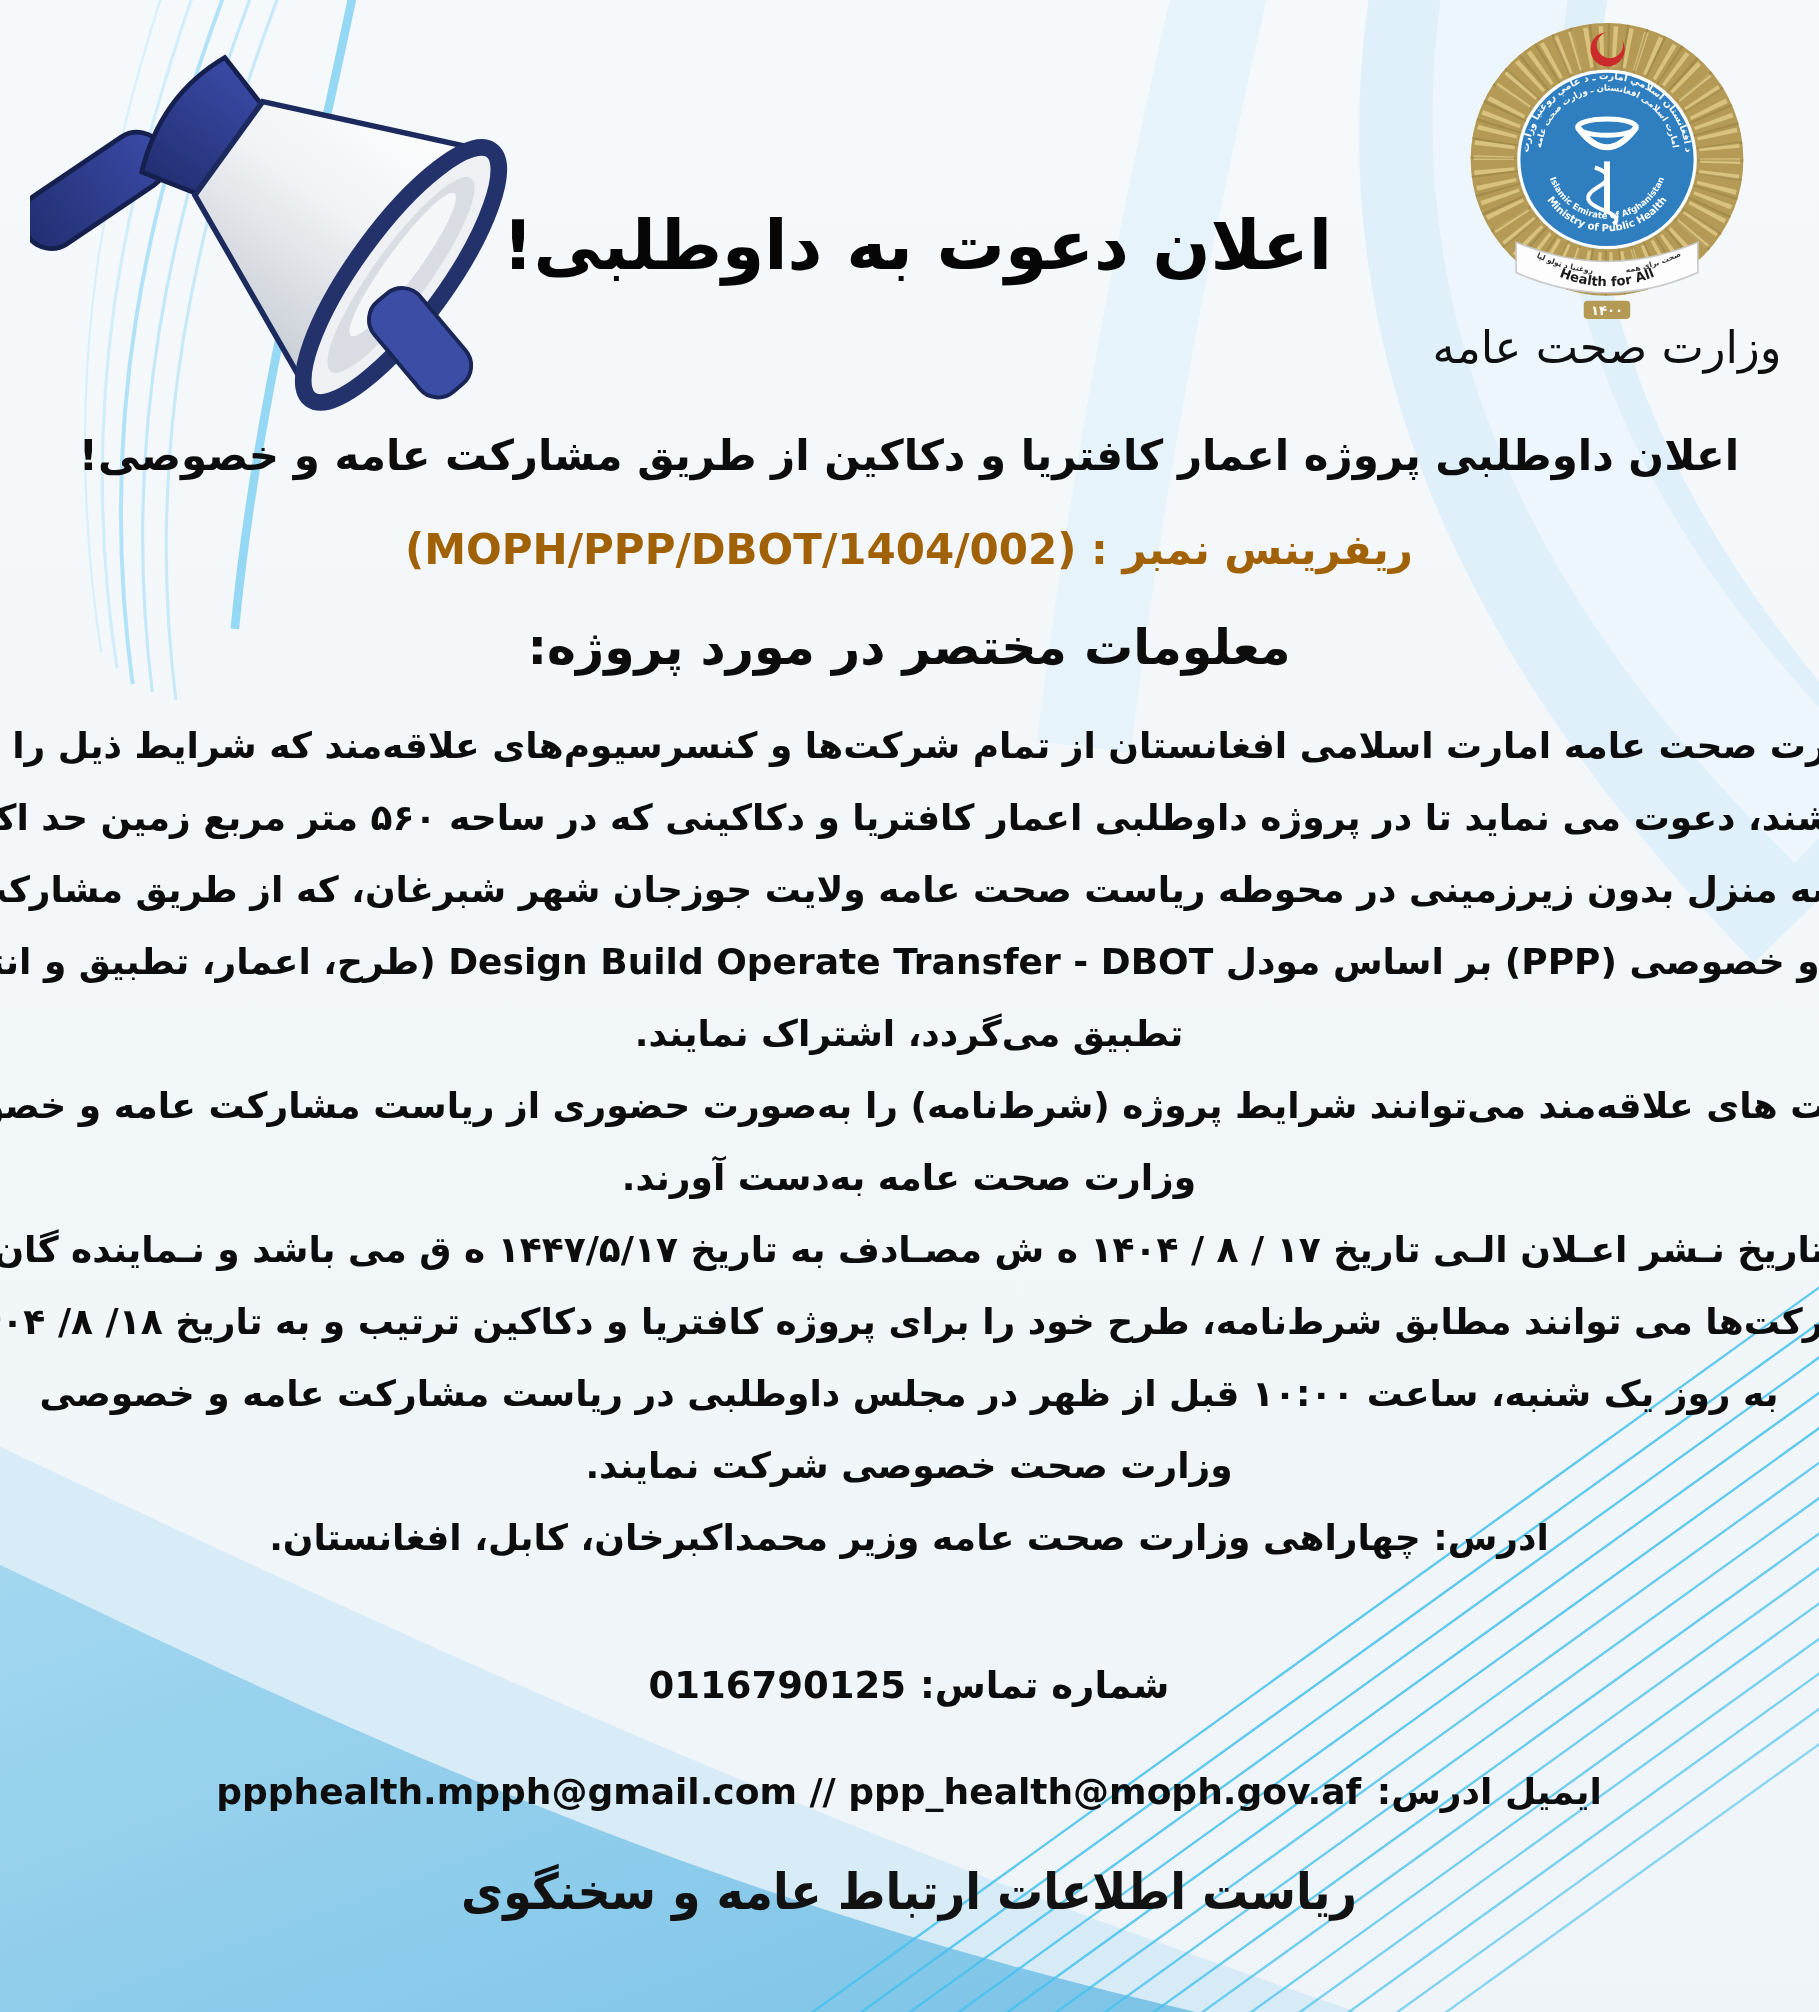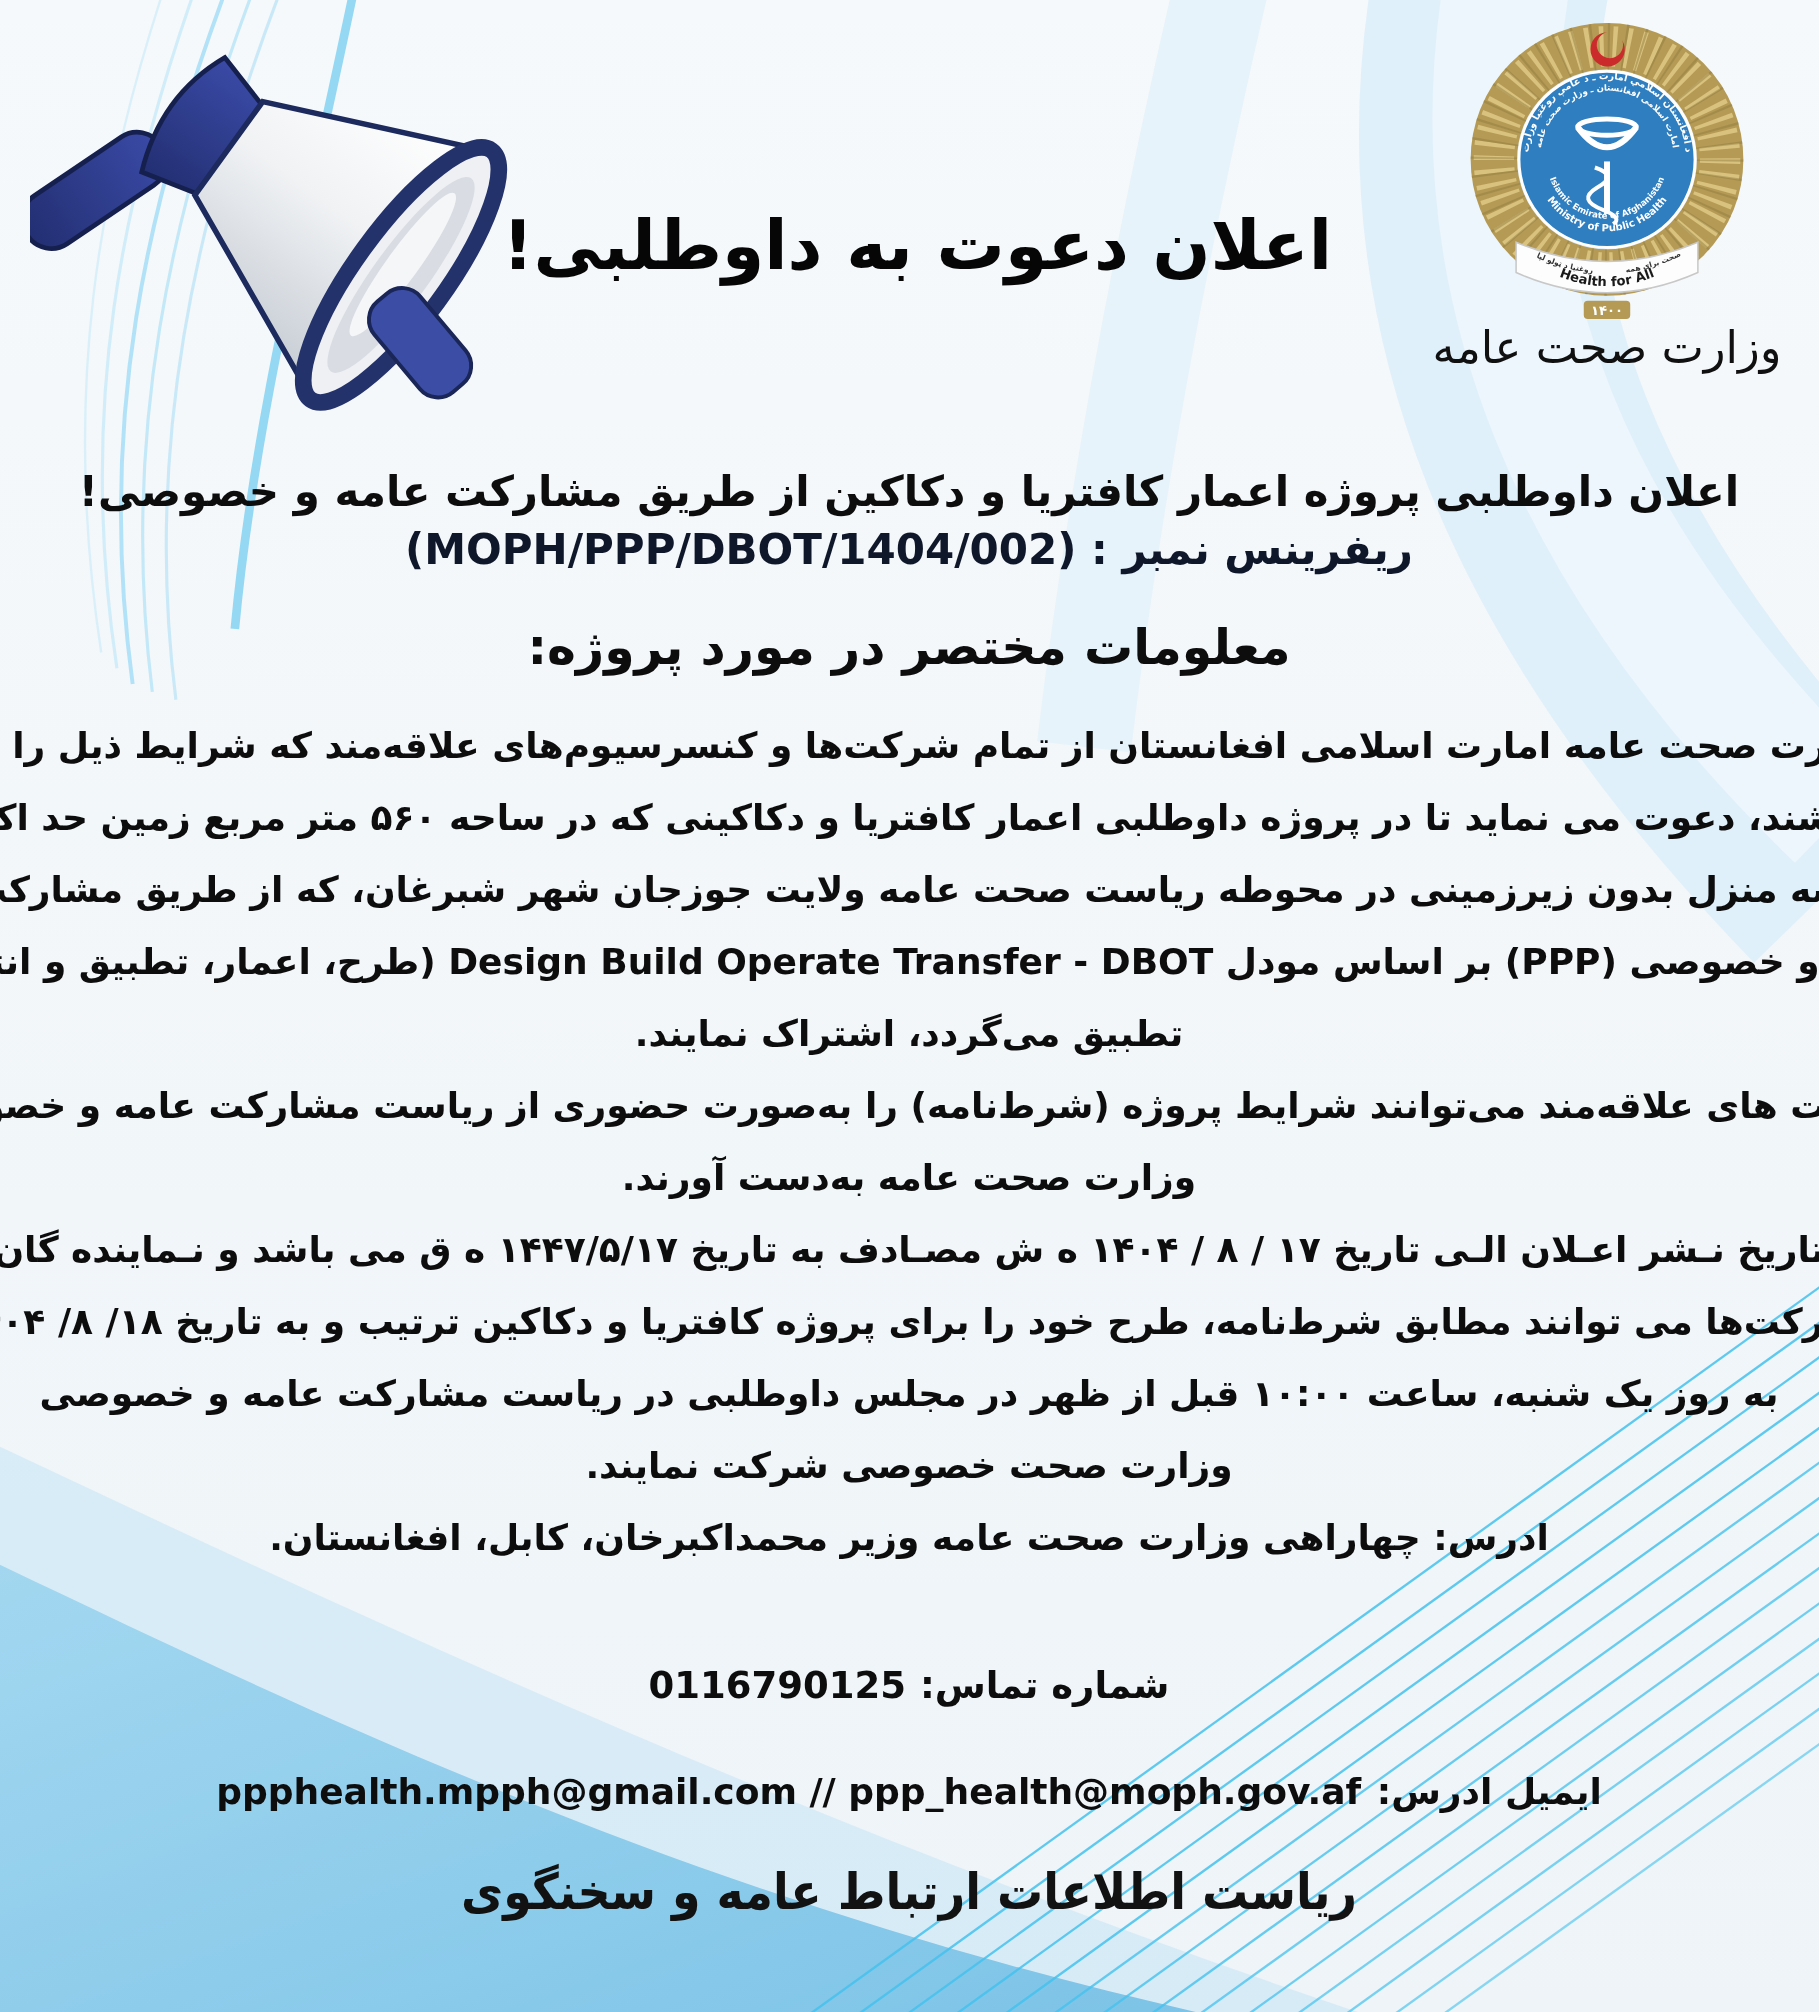--- a/index.html
+++ b/index.html
@@ -21,25 +21,25 @@
     text-align:center;font-size:45px;font-weight:normal;color:#101010;
     letter-spacing:-0.8px;
   }
 
   .page-title{
     left:330px;right:487px;top:206px;
     text-align:right;font-size:68px;font-weight:bold;color:#060606;
   }
   .page-subtitle{
     left:47px;right:47px;top:431px;
-    text-align:center;font-size:42px;font-weight:bold;margin-top:36px;
+    text-align:center;font-size:42px;font-weight:bold;
   }
   .reference-line{
     left:47px;right:47px;top:525px;
-    text-align:center;font-size:42px;font-weight:bold;color:#0f172a;
+    text-align:center;font-size:42px;font-weight:bold;color:#a16207;
   }
   .section-heading{
     left:47px;right:47px;top:619px;
     text-align:center;font-size:49px;font-weight:bold;
   }
   .body-text{
     left:41px;right:41px;top:709px;
   }
   .body-text .line{
     height:72px;display:flex;align-items:center;justify-content:center;

